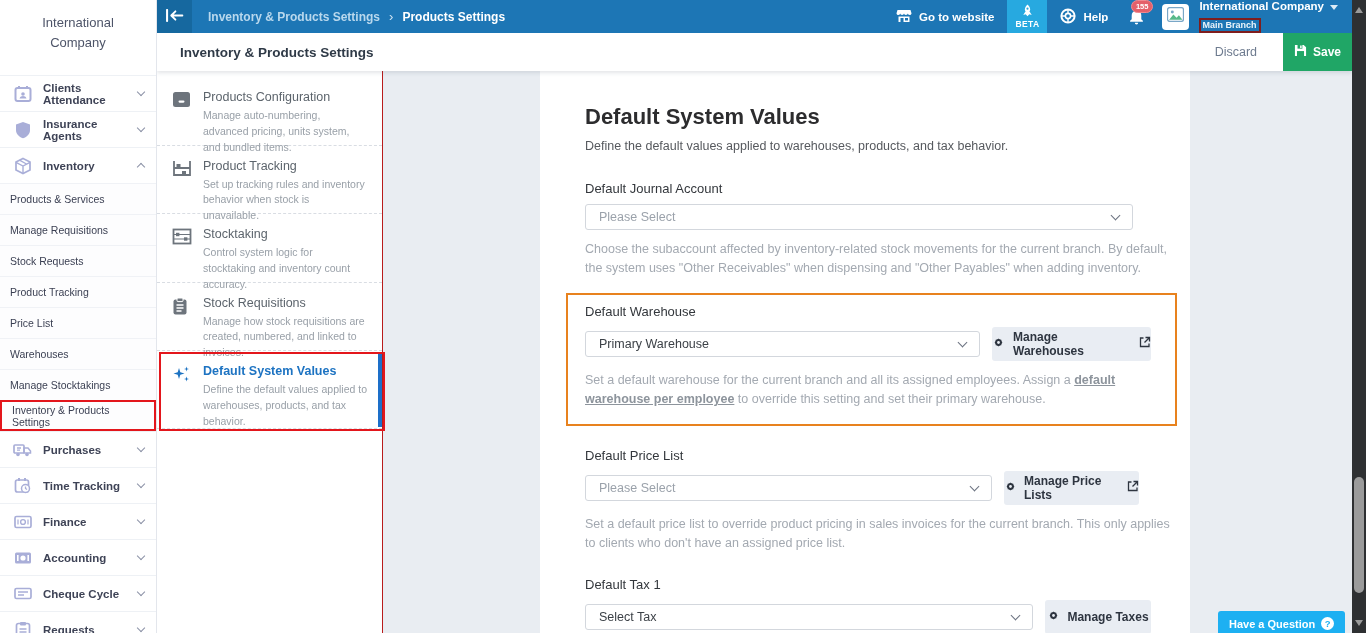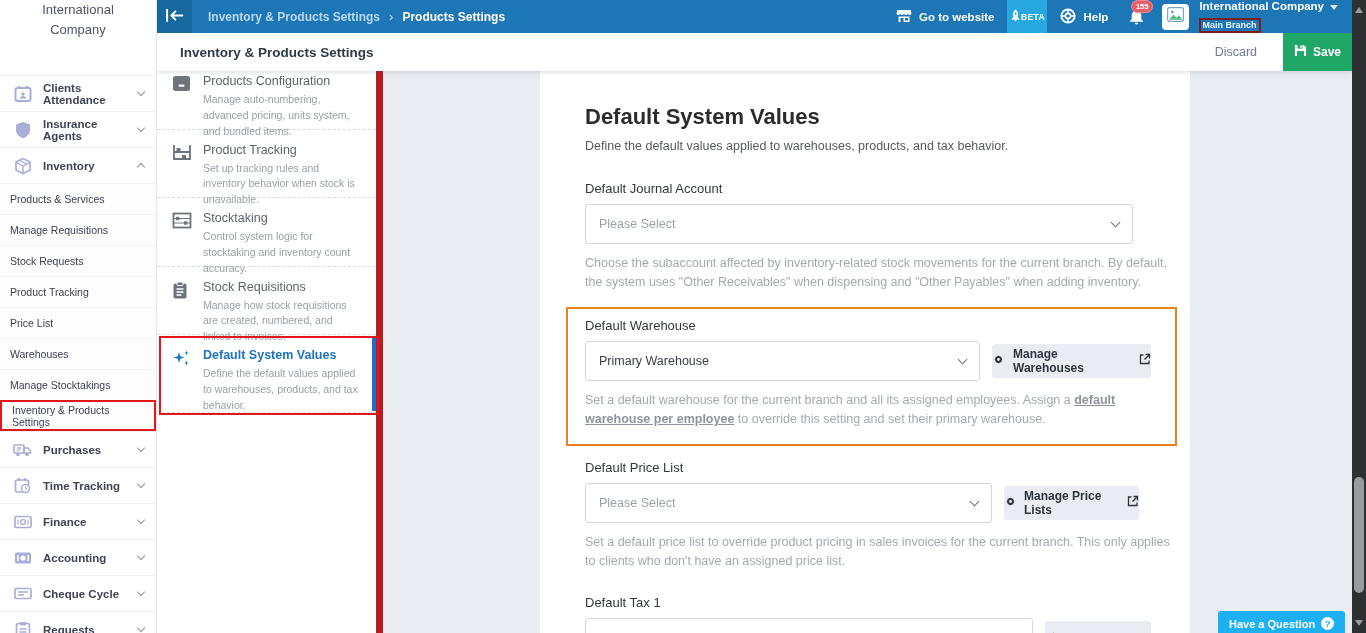--- a/index.html
+++ b/index.html
@@ -1,83 +1,83 @@
 <!DOCTYPE html>
 <html><head>
 <meta charset="utf-8">
 <style>
   * { margin:0; padding:0; box-sizing:border-box; }
   html,body { width:1366px; height:633px; overflow:hidden; }
   body { font-family:"Liberation Sans", sans-serif; background:#e9edf2; position:relative; color:#3a3f52; }
 
   
   #sidebar { position:absolute; left:0; top:0; width:157px; height:633px; background:#fff; border-right:1px solid #e3e6ec; z-index:6; }
-  .logo { height:75px; text-align:center; font-size:13px; color:#4d5468; line-height:1.55; }
+  .logo { height:75px; padding-top:13px; text-align:center; font-size:13px; color:#4d5468; line-height:1.55; }
   .nav-item { height:36px; display:flex; align-items:center; padding:0 12px 0 13px; border-top:1px solid #eef1f5; cursor:pointer; }
   .nav-item .nicon { width:19px; height:19px; margin-right:11px; flex:none; display:flex; align-items:center; justify-content:center; }
   .nav-item .nlabel { flex:1; font-size:11.5px; font-weight:700; color:#3e4356; }
   .chev { width:6px; height:6px; border-right:1.6px solid #8b91a6; border-bottom:1.6px solid #8b91a6; transform:rotate(45deg); margin-top:-3px; }
   .chev.up { transform:rotate(-135deg); margin-top:3px; }
   .sub-item { height:31px; display:flex; align-items:center; padding:0 8px 0 10px; border-top:1px solid #f0f2f6; font-size:10.5px; font-weight:400; color:#3a3f52; cursor:pointer; background:#fdfdfe; }
   .sub-item.red-annotated { border:2px solid #e3161c; }
 
   
   #app-header { position:absolute; left:157px; top:0; right:14px; height:33px; background:#1d76b5; display:flex; align-items:center; z-index:7; }
   .back-btn { width:35px; height:33px; background:#16689f; display:flex; align-items:center; justify-content:center; flex:none; cursor:pointer; }
   .crumbs { display:flex; align-items:center; gap:9px; margin-left:16px; font-size:12px; }
   .crumb-parent { color:#b9d8ed; font-weight:700; cursor:pointer; }
   .crumb-sep { color:#cfe4f3; font-size:13px; }
   .crumb-current { color:#fff; font-weight:700; }
   .hdr-right { margin-left:auto; display:flex; align-items:center; height:33px; }
   .hdr-link { display:flex; align-items:center; gap:7px; color:#fff; font-size:11.5px; font-weight:700; padding:0 13px; cursor:pointer; height:33px; }
-  .beta-tile { width:40px; height:33px; background:#27a9e0; display:flex; flex-direction:row; align-items:center; justify-content:center; color:#fff; font-size:8.5px; font-weight:700; letter-spacing:.3px; cursor:pointer; }
+  .beta-tile { width:40px; height:33px; background:#27a9e0; display:flex; flex-direction:column; align-items:center; justify-content:center; color:#fff; font-size:8.5px; font-weight:700; letter-spacing:.3px; cursor:pointer; }
   .bell-wrap { position:relative; padding:0 12px 0 8px; cursor:pointer; margin-top:4px; }
   .bell-badge { position:absolute; top:-9px; right:3px; background:#e4606a; border:1px solid #f0888f; color:#fff; font-size:7.5px; font-weight:700; border-radius:8px; padding:2px 4px; line-height:1; }
   .img-tile { width:27px; height:26px; background:#fff; border-radius:4px; display:flex; align-items:center; justify-content:center; margin:0 10px 0 6px; cursor:pointer; }
   .company-block { margin-right:14px; cursor:pointer; }
   .company-row { display:flex; align-items:center; gap:6px; color:#fff; font-size:11.5px; font-weight:700; line-height:1.15; }
   .caret-down { width:0; height:0; border-left:4px solid transparent; border-right:4px solid transparent; border-top:5px solid #dcebf6; }
   .branch-name { display:inline-block; color:#eaf3fa; font-size:9px; font-weight:700; border:2px solid #7f1d1d; padding:0 3px 1px 1px; margin-top:0; }
 
   
   #toolbar { position:absolute; left:157px; top:33px; right:14px; height:38px; background:#fff; display:flex; align-items:center; box-shadow:0 2px 4px rgba(60,70,90,.14); z-index:5; }
   .panel-title { margin-left:23px; font-size:13.5px; font-weight:700; color:#2f3a47; }
   .discard-btn { margin-left:auto; font-size:12.5px; color:#6e7b8f; cursor:pointer; padding:0 26px; }
   .save-btn { width:69px; height:38px; background:#20a666; color:#fff; font-size:12px; font-weight:700; display:flex; align-items:center; justify-content:center; gap:6px; cursor:pointer; }
 
   
-  #settings-panel { position:absolute; left:157px; top:55px; width:226px; bottom:0; background:#fff; border-right:7px solid #b91c1c; z-index:4; }
+  #settings-panel { position:absolute; left:157px; top:71px; width:226px; bottom:0; background:#fff; border-right:1px solid #b91c1c; z-index:4; }
   .cards-wrap { padding-top:6px; }
   .card { position:relative; height:68.5px; padding:13px 14px 0 15px; border-bottom:1px dashed #d9dde3; display:flex; gap:11px; cursor:pointer; }
   .card:last-child { height:78px; border-bottom:1px dashed #d9dde3; }
   .card .cicon { width:20px; flex:none; padding-top:1px; }
   .card .ctitle { font-size:12.5px; font-weight:500; color:#5c646c; margin-bottom:4px; }
   .card .cdesc { font-size:10.5px; color:#99a0a8; line-height:1.5; }
   .card.selected .ctitle { color:#1d73c2; font-weight:700; }
   .card.selected .active-bar { position:absolute; right:0; top:1px; bottom:1px; width:4px; background:#1d6fc9; }
   .panel-red-box { position:absolute; left:2px; right:-3px; top:281px; height:79px; border:2.5px solid #e3161c; z-index:3; pointer-events:none; }
 
   
   #main-bg { position:absolute; left:383px; top:71px; right:14px; bottom:0; background:#e9edf2; }
   #content-card { position:absolute; left:540px; top:71px; width:650px; height:562px; background:#fff; padding:33px 39px 0 45px; overflow:hidden; }
   h1.page-title { font-size:22px; font-weight:700; color:#2c2c2e; margin-bottom:9px; }
   .page-subtitle { font-size:12.5px; color:#56595e; margin-bottom:28px; }
   .fsection { margin-bottom:24px; }
   .flabel { font-size:13px; color:#33373c; margin-bottom:8px; }
   .frow { display:flex; gap:12px; align-items:center; }
-  .select { height:40px; border:1px solid #d3d7dd; border-radius:3px; background:#fff; display:flex; align-items:center; padding:0 13px; font-size:12.5px; cursor:pointer; }
+  .select { height:26px; border:1px solid #d3d7dd; border-radius:3px; background:#fff; display:flex; align-items:center; padding:0 13px; font-size:12.5px; cursor:pointer; }
   .select .sval { flex:1; color:#3c4147; }
   .select .sval.placeholder { color:#9ba2ab; }
   .select .schev { width:7px; height:7px; border-right:1.6px solid #6b7280; border-bottom:1.6px solid #6b7280; transform:rotate(45deg); margin-top:-3px; flex:none; }
   .w548{width:548px;} .w395{width:395px;} .w407{width:407px;} .w448{width:448px;}
   .manage-btn { height:34px; background:#e9edf3; border-radius:3px; display:flex; align-items:center; justify-content:center; gap:7px; font-size:12px; font-weight:700; color:#2e3540; cursor:pointer; flex:none; }
   .bw159{width:159px;gap:8px;} .bw147{width:135px;} .bw106{width:106px;}
   .fhelp { font-size:12.5px; color:#a3a9b1; line-height:1.55; margin-top:10px; margin-right:-20px; }
   .fhelp .hlink { color:#8d949c; font-weight:700; text-decoration:underline; cursor:pointer; }
-  .orange-annotated { border:2px solid #e8821e; margin:-10px -26px 14px -19px; padding:9px 24px 14px 17px; }
+  .orange-annotated { border:2px solid #e8821e; margin:-10px -26px 22px -19px; padding:9px 24px 14px 17px; }
 
   .question-btn { position:absolute; left:1218px; top:611px; height:25px; background:#1db0f2; border-radius:3px; color:#fff; font-size:11px; font-weight:700; display:flex; align-items:center; gap:6px; padding:0 11px; cursor:pointer; z-index:8; }
   .q-circle { width:13px; height:13px; border-radius:50%; background:#fff; color:#1db0f2; font-size:9.5px; font-weight:700; display:flex; align-items:center; justify-content:center; }
 
   
   #scrollbar { position:absolute; right:0; top:0; width:14px; height:633px; background:#2e3032; z-index:9; }
   .sb-arrow-up { position:absolute; top:7px; left:3px; width:0; height:0; border-left:4px solid transparent; border-right:4px solid transparent; border-bottom:6px solid #9a9a9a; cursor:pointer; }
   .sb-arrow-down { position:absolute; bottom:7px; left:3px; width:0; height:0; border-left:4px solid transparent; border-right:4px solid transparent; border-top:6px solid #9a9a9a; cursor:pointer; }
   .sb-thumb { position:absolute; top:477px; left:2px; width:10px; height:116px; background:#9b9b9b; border-radius:5px; cursor:pointer; }
 </style>

